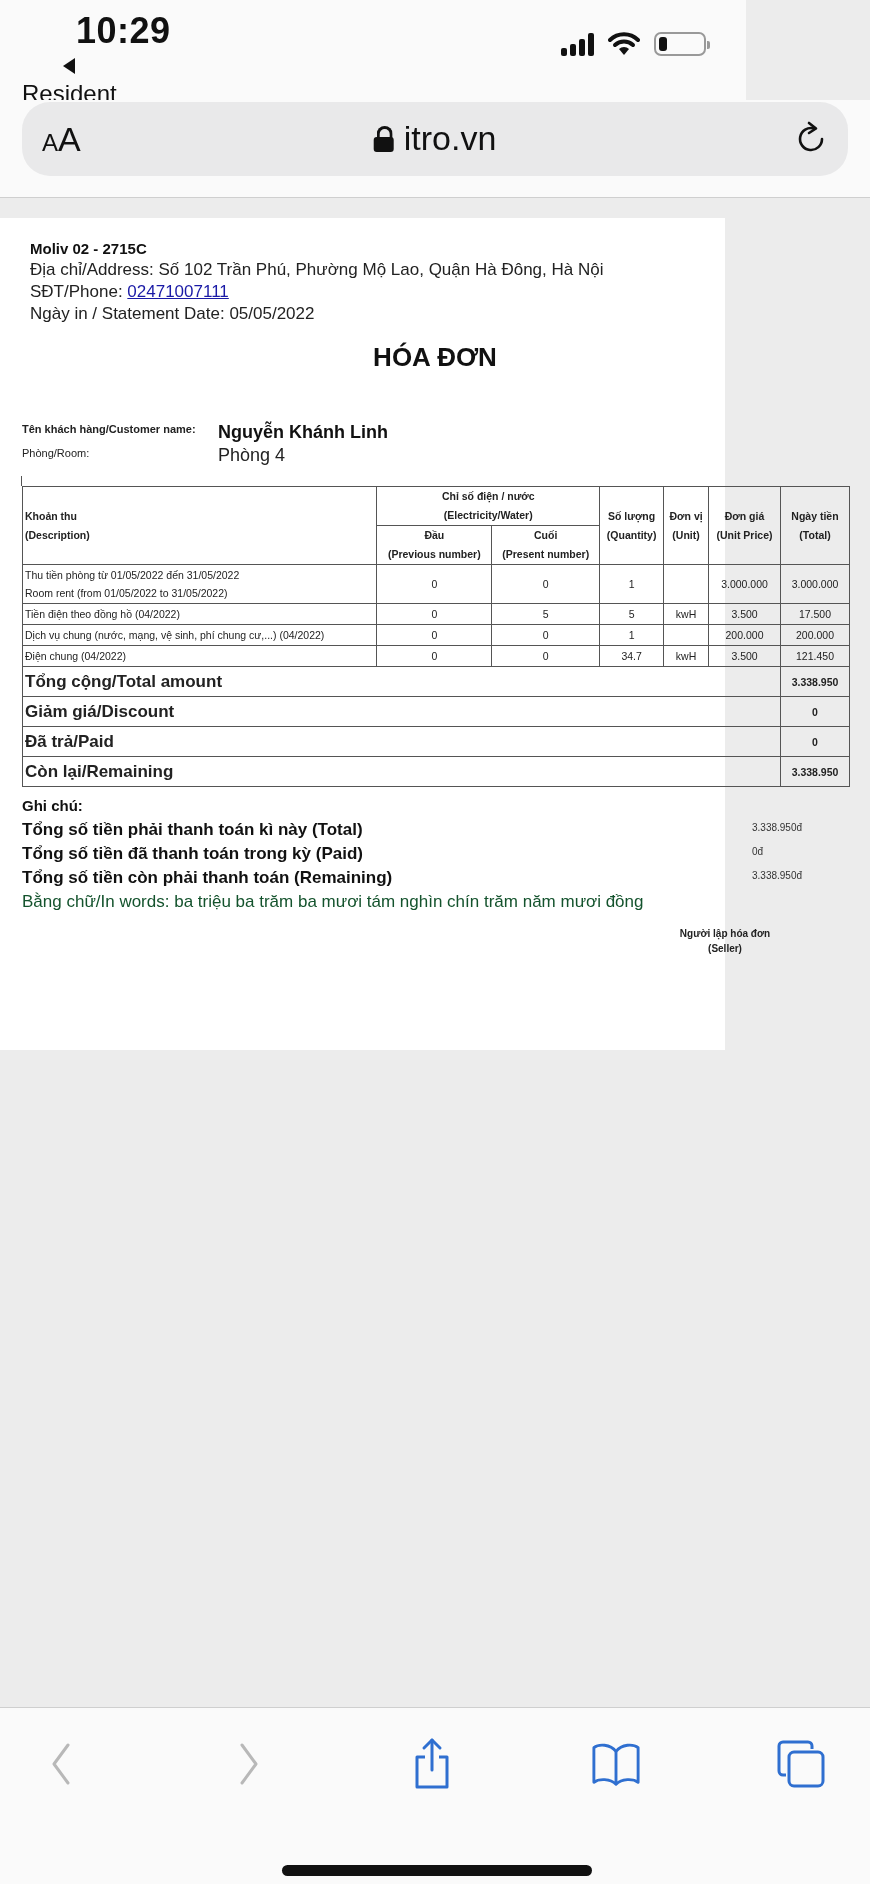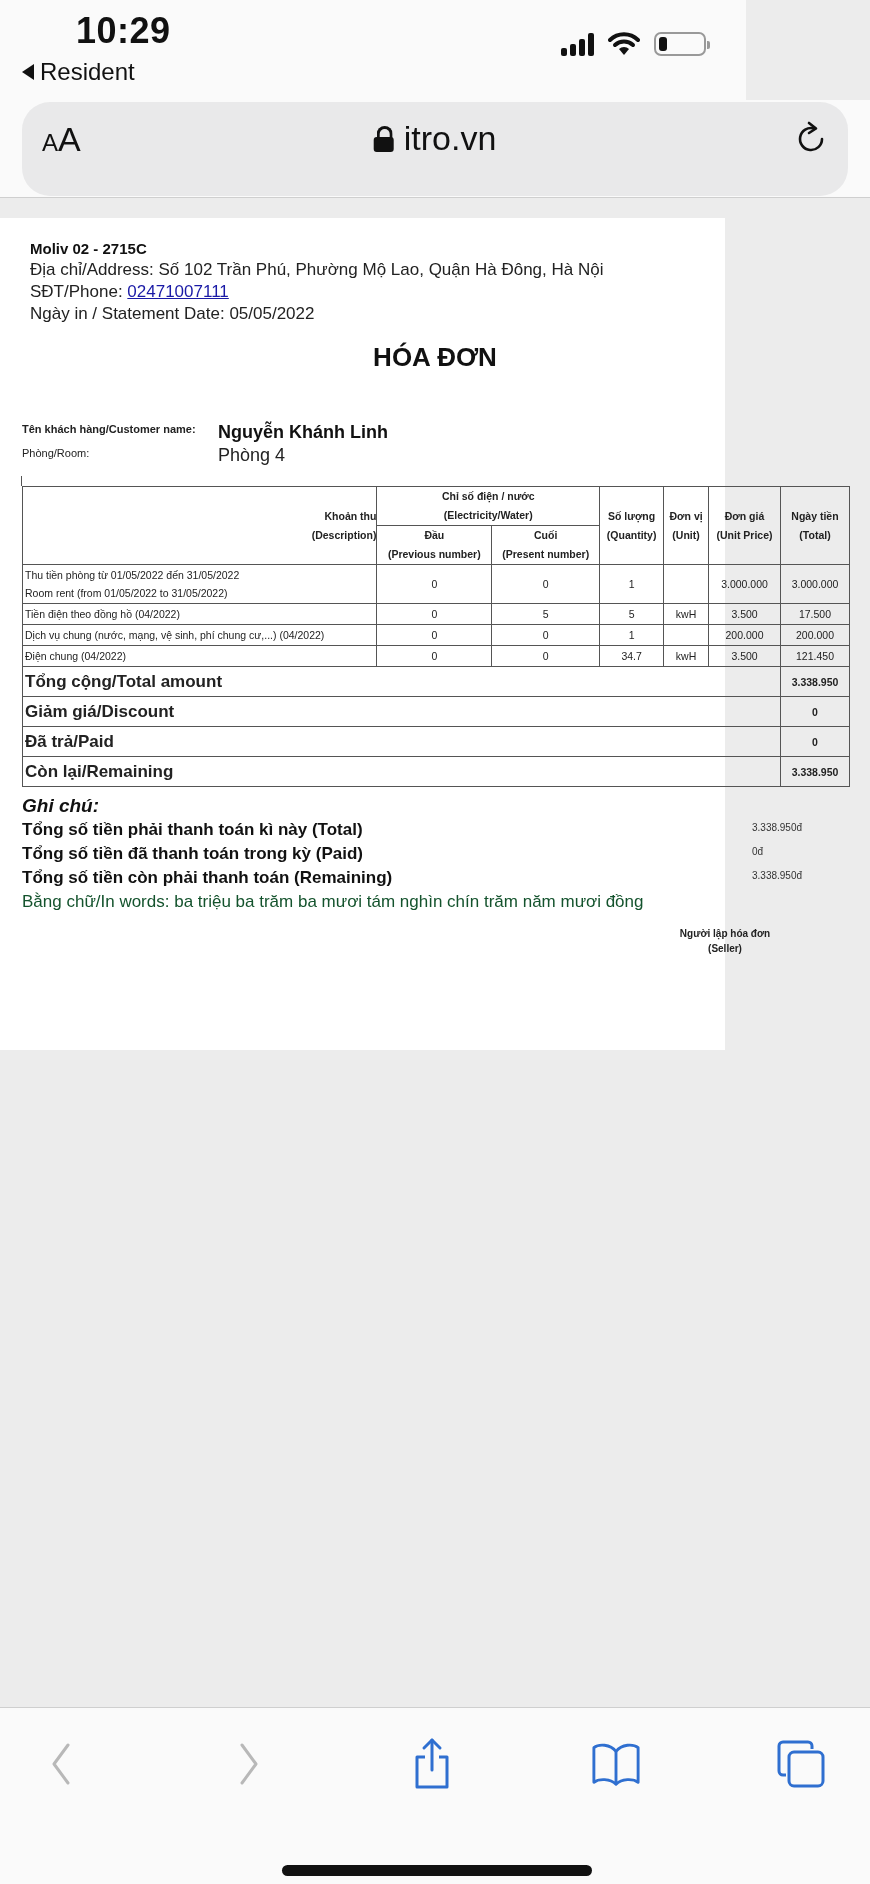--- a/index.html
+++ b/index.html
@@ -2,32 +2,32 @@
 <html><head>
 <meta charset="utf-8">
 <style>
   * { box-sizing: border-box; margin: 0; padding: 0; }
   html, body { width: 870px; height: 1884px; background: #ececec; overflow: hidden; }
   body { position: relative; font-family: "Liberation Sans", sans-serif; color: #111; }
 
   
   .statusbar { position: absolute; left: 0; top: 0; width: 746px; height: 100px; background: #fafafa; }
   .time { position: absolute; left: 76px; top: 10px; font-size: 36px; font-weight: 600; color: #111; letter-spacing: 0.5px; }
-  .back-app { position: absolute; left: 22px; top: 58px; font-size: 24px; color: #111; display: flex; align-items: center; gap: 6px; }
+  .back-app { position: absolute; left: 22px; top: 58px; font-size: 24px; color: #111; display: flex; align-items: center; gap: 6px; flex-direction: column; }
   .back-app .tri { display: inline-block; width: 0; height: 0; border-top: 8px solid transparent; border-bottom: 8px solid transparent; border-right: 12px solid #111; }
   .sb-icons { position: absolute; right: 40px; top: 32px; display: flex; align-items: center; gap: 14px; }
   .signal { display: flex; align-items: flex-end; gap: 3px; height: 24px; }
   .signal span { display: block; width: 6px; background: #111; border-radius: 2px; }
   .battery { width: 52px; height: 24px; border: 2px solid #999; border-radius: 7px; position: relative; padding: 3px; }
   .battery::after { content: ""; position: absolute; right: -6px; top: 7px; width: 3px; height: 8px; background: #999; border-radius: 0 2px 2px 0; }
   .battery .level { height: 100%; background: #111; border-radius: 3px; }
 
   
   .toolbar { position: absolute; left: 0; top: 100px; width: 870px; height: 98px; background: #fafafa; border-bottom: 1px solid #cfcfcf; }
-  .urlbar { position: absolute; left: 22px; top: 2px; width: 826px; height: 94px; background: #e9e9ea; border-radius: 28px; }
+  .urlbar { position: absolute; left: 22px; top: 2px; width: 826px; height: 74px; background: #e9e9ea; border-radius: 28px; }
   .aa { position: absolute; left: 20px; top: 18px; font-size: 34px; color: #111; }
   .aa small { font-size: 24px; }
   .url { position: absolute; left: 50%; top: 17px; transform: translateX(-50%); display: flex; align-items: center; gap: 10px; font-size: 34px; color: #111; }
   .lock { width: 20px; height: 26px; position: relative; }
   .lock::before { content: ""; position: absolute; left: 3px; top: 0; width: 10px; height: 12px; border: 3px solid #111; border-bottom: none; border-radius: 8px 8px 0 0; }
   .lock::after { content: ""; position: absolute; left: 0; top: 11px; width: 20px; height: 15px; background: #111; border-radius: 3px; }
   .reload { position: absolute; right: 18px; top: 18px; width: 38px; height: 38px; }
 
   .gap-band { position: absolute; left: 0; top: 198px; width: 870px; height: 20px; background: #ececec; }
 
@@ -41,29 +41,29 @@
 
   .cust-label { position: absolute; left: 22px; font-size: 11px; font-weight: bold; color: #222; }
   .room-label { position: absolute; left: 22px; font-size: 11px; color: #222; }
   .cust-name { position: absolute; left: 218px; font-size: 18px; font-weight: bold; color: #111; }
   .room-val { position: absolute; left: 218px; font-size: 18px; color: #222; }
   .cursor-mark { position: absolute; left: 21px; top: 258px; width: 1px; height: 10px; background: #555; }
 
   table.inv { position: absolute; left: 22px; top: 268px; width: 828px; border-collapse: collapse; font-size: 10.5px; color: #222; }
   table.inv td, table.inv th { border: 1.5px solid #555; }
   table.inv th { font-weight: bold; line-height: 19px; vertical-align: middle; }
-  table.inv th.left { text-align: right; padding-left: 2px; }
+  table.inv th.left { text-align: left; padding-left: 2px; }
   table.inv td { text-align: center; line-height: 18px; padding: 1px 2px; }
   table.inv td.desc { text-align: left; padding-left: 2px; }
   table.inv tr.sum td { height: 30px; }
   table.inv tr.sum td.sum-label { text-align: left; font-size: 17px; font-weight: bold; padding-left: 2px; }
   table.inv tr.sum td.sum-val { font-weight: bold; font-size: 10.5px; }
 
   .notes { position: absolute; left: 22px; top: 576px; width: 840px; }
-  .notes .nh { font-size: 19px; font-weight: bold; line-height: 24px; font-style: italic; }
+  .notes .nh { font-size: 15px; font-weight: bold; line-height: 24px; }
   .notes .nl { position: relative; font-size: 17px; font-weight: bold; line-height: 24px; }
   .notes .nl .nv { position: absolute; left: 730px; top: -2px; font-size: 10px; font-weight: normal; color: #333; }
   .notes .words { font-size: 17px; line-height: 24px; color: #14532d; }
   .seller { position: absolute; left: 640px; top: 708px; width: 170px; text-align: center; font-size: 10px; font-weight: bold; line-height: 15px; color: #222; }
 
   
   .bottombar { position: absolute; left: 0; top: 1707px; width: 870px; height: 177px; background: #fafafa; border-top: 1px solid #cfcfcf; }
   .bb-btn { position: absolute; top: 30px; width: 50px; height: 52px; display: flex; align-items: center; justify-content: center; }
   .home-ind { position: absolute; left: 282px; top: 157px; width: 310px; height: 11px; background: #111; border-radius: 6px; }
 </style>

